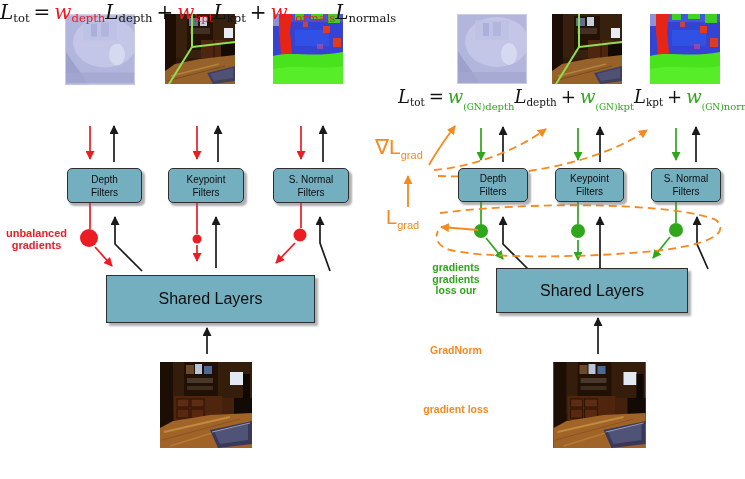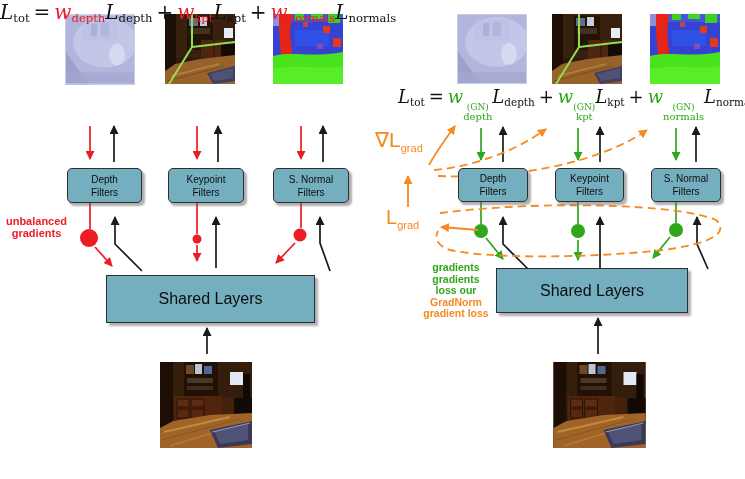--- a/index.html
+++ b/index.html
@@ -13,35 +13,35 @@
   
   .equation{position:absolute;z-index:3;white-space:nowrap;text-align:center;
             font-family:"DejaVu Serif",serif;color:#111;}
   .eq-left{left:0;top:91;width:378px;font-size:20px;}
   .eq-right{left:398px;top:86px;width:350px;font-size:18px;}
   .equation .it{font-style:italic;}
   .equation sub{font-size:0.58em;font-style:normal;vertical-align:-0.28em;line-height:0;}
   .equation .op{margin:0 4px;font-style:normal;}
   .red{color:#ec1c24;}
   .grn{color:#2fa61b;}
-  .org{color:#f6891f;}
-  .ss{display:inline-flex;flex-direction:column;align-items:center;
+  .org{color:#f6891f;margin-top:48px;}
+  .ss{display:inline-flex;flex-direction:row;align-items:flex-end;
       line-height:1;vertical-align:-7px;font-style:normal;}
   .ss .s1{font-size:9px;}
   .ss .s2{font-size:10px;}
   
   .fbox{position:absolute;z-index:4;background:#74afc0;border:1px solid #2e2e2e;border-radius:5px;
         box-shadow:2.5px 3px 2px rgba(110,110,110,.55);display:flex;flex-direction:column;
         align-items:center;justify-content:center;font-size:10px;line-height:1.3;color:#0d0d0d;
         text-align:center;}
   .sbox{position:absolute;z-index:4;background:#74afc0;border:1px solid #2e2e2e;border-radius:0;
         box-shadow:2.5px 3px 2px rgba(110,110,110,.55);display:flex;align-items:center;
         justify-content:center;font-size:16px;color:#0d0d0d;}
   
-  .ann-unbal{position:absolute;z-index:5;left:0;top:215px;width:73px;text-align:center;
+  .ann-unbal{position:absolute;z-index:5;left:0;top:227px;width:73px;text-align:center;
              font-size:11px;font-weight:bold;color:#ec1c24;line-height:12px;}
   .ann-bal{position:absolute;z-index:5;left:406px;top:262px;width:100px;text-align:center;
            font-size:10.5px;font-weight:bold;line-height:11.5px;}
   .nabla{position:absolute;z-index:5;color:#f6891f;font-size:21px;line-height:1;}
   .nabla sub{font-size:11px;vertical-align:-5px;}
 </style>
 </head>
 <body>
 
 <div id="canvas">
@@ -294,21 +294,21 @@
     </div>
   <div class="sbox" style="left:496px;top:268px;width:190px;height:43px">
     <span>Shared Layers</span>
     </div>
 
   <div class="ann-unbal">
     <div>unbalanced</div>
     <div>gradients</div>
   </div>
 
-  <div class="nabla" style="left:375px;top:129px">
+  <div class="nabla" style="left:375px;top:136px">
     <span>∇L</span><sub>grad</sub>
   </div>
   <div class="nabla" style="left:386px;top:207px;font-size:20px">
     <span>L</span><sub>grad</sub>
   </div>
 
   <div class="ann-bal">
     <div class="grn">gradients</div>
     <div class="grn">gradients</div>
     <div class="grn">loss our</div>

